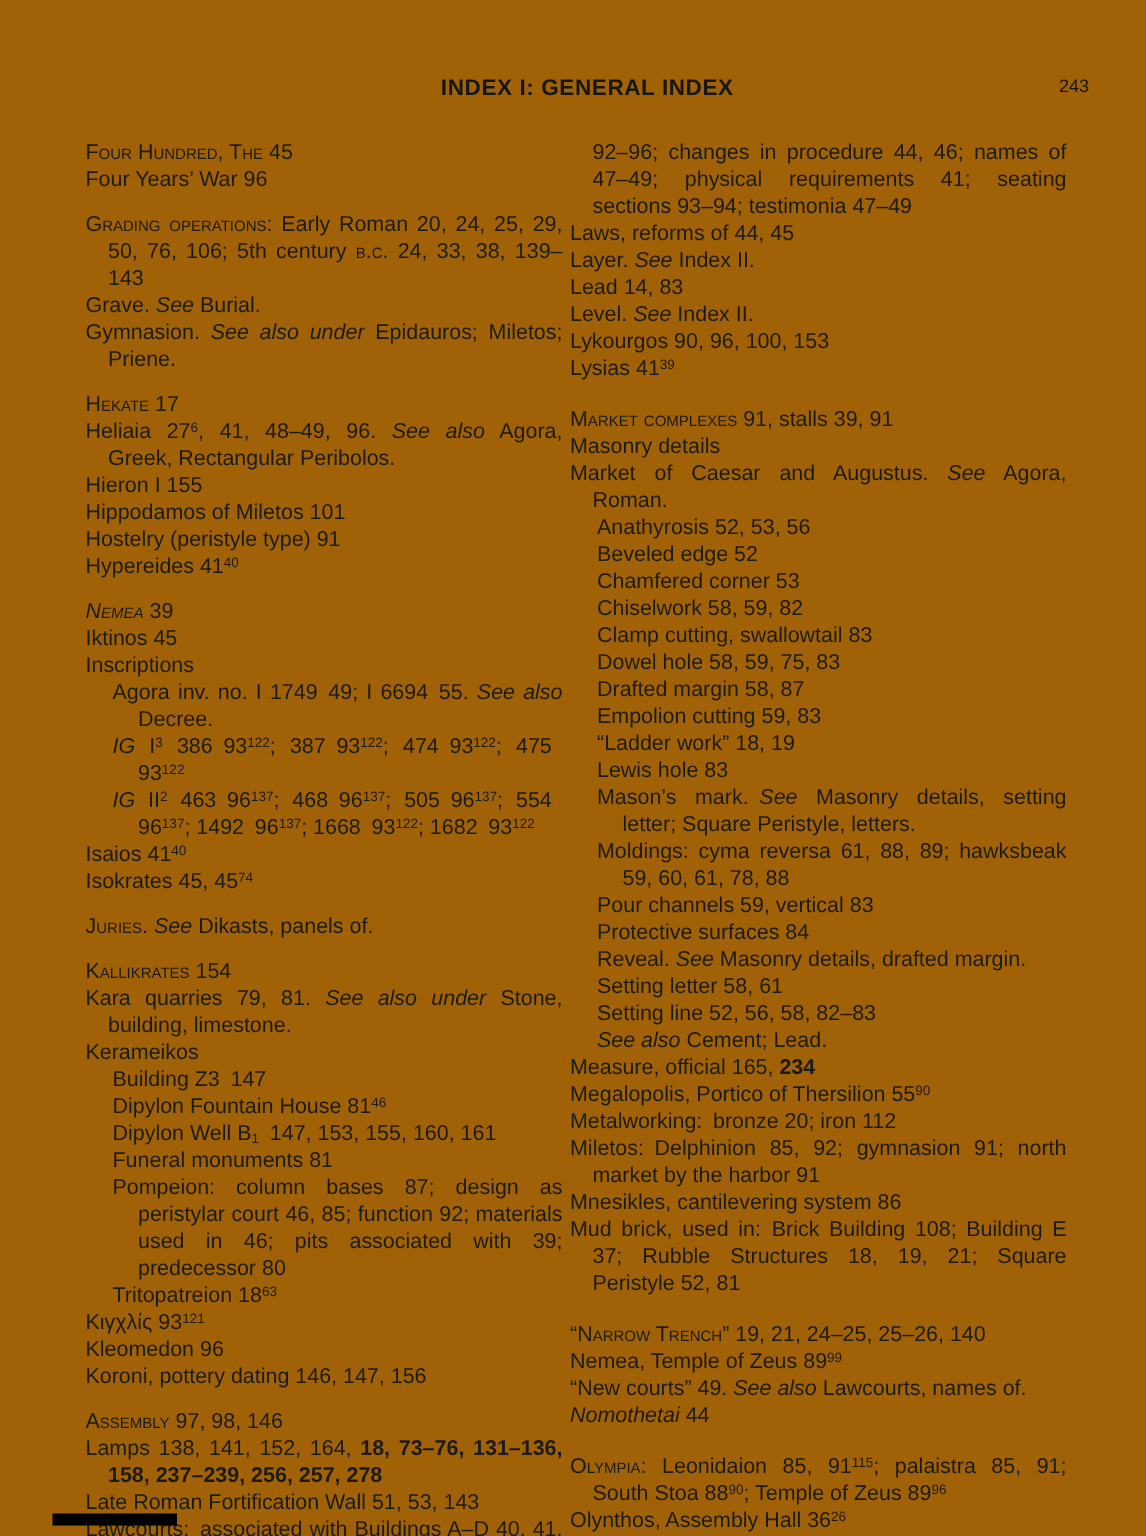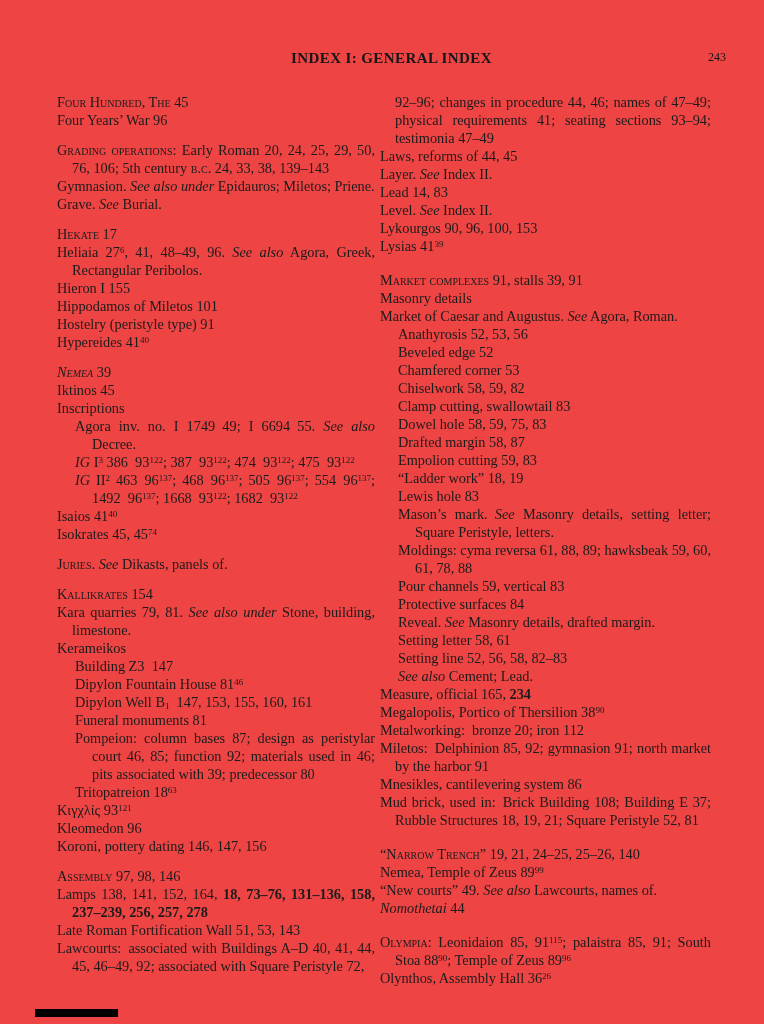--- a/index.html
+++ b/index.html
@@ -1,19 +1,19 @@
 <!DOCTYPE html>
 <html><head>
 <meta charset="utf-8">
 <style>
   html,body { margin:0; padding:0; background:#e8e8e8; }
   .page {
     position:relative; width:764px; height:1024px; margin:0 auto;
-    background:#ef4444; overflow:hidden; color:#1b1b1b;
-    font-family:Liberation Serif, serif;
+    background:#a16207; overflow:hidden; color:#1b1b1b;
+    font-family:Liberation Sans, sans-serif;
   }
   .header {
     position:absolute; left:57px; top:50px; width:669px; height:20px;
   }
   .title {
     position:absolute; left:0; right:0; text-align:center;
     font-size:15px; letter-spacing:0.4px; font-weight:600; color:#161616;
   }
   .pageno {
     position:absolute; right:0; top:0; font-size:12px; color:#161616;
@@ -48,22 +48,22 @@
 <div class="page">
   <div class="header">
     <div class="title">INDEX I: GENERAL INDEX</div>
     <div class="pageno">243</div>
   </div>
   <div class="cols">
     <div class="col col-left" id="col-left">
         <p class="entry ind0"><span class="sc">Four Hundred, The</span><span> 45</span></p>
         <p class="entry ind0"><span>Four Years’ War 96</span></p>
         <p class="entry ind0 gap1"><span class="sc">Grading operations:</span><span> Early Roman 20, 24, 25, 29, 50, 76, 106; 5th century </span><span class="sc">b.c.</span><span> 24, 33, 38, 139–143</span></p>
+        <p class="entry ind0"><span>Grave. </span><span class="it">See</span><span> Burial.</span></p>
         <p class="entry ind0"><span>Gymnasion. </span><span class="it">See also under</span><span> Epidauros; Miletos; Priene.</span></p>
-        <p class="entry ind0"><span>Grave. </span><span class="it">See</span><span> Burial.</span></p>
         <p class="entry ind0 gap1"><span class="sc">Hekate</span><span> 17</span></p>
         <p class="entry ind0"><span>Heliaia 27</span><sup>6</sup><span>, 41, 48–49, 96. </span><span class="it">See also</span><span> Agora, Greek, Rectangular Peribolos.</span></p>
         <p class="entry ind0"><span>Hieron I 155</span></p>
         <p class="entry ind0"><span>Hippodamos of Miletos 101</span></p>
         <p class="entry ind0"><span>Hostelry (peristyle type) 91</span></p>
         <p class="entry ind0"><span>Hypereides 41</span><sup>40</sup></p>
         <p class="entry ind0 gap1"><span class="isc">Nemea</span><span> 39</span></p>
         <p class="entry ind0"><span>Iktinos 45</span></p>
         <p class="entry ind0"><span>Inscriptions</span></p>
         <p class="entry ind1"><span>Agora inv. no. I 1749 49; I 6694 55. </span><span class="it">See also</span><span> Decree.</span></p>
@@ -112,21 +112,21 @@
         <p class="entry ind1"><span>Lewis hole 83</span></p>
         <p class="entry ind1"><span>Mason’s mark. </span><span class="it">See</span><span> Masonry details, setting letter; Square Peristyle, letters.</span></p>
         <p class="entry ind1"><span>Moldings: cyma reversa 61, 88, 89; hawksbeak 59, 60, 61, 78, 88</span></p>
         <p class="entry ind1"><span>Pour channels 59, vertical 83</span></p>
         <p class="entry ind1"><span>Protective surfaces 84</span></p>
         <p class="entry ind1"><span>Reveal. </span><span class="it">See</span><span> Masonry details, drafted margin.</span></p>
         <p class="entry ind1"><span>Setting letter 58, 61</span></p>
         <p class="entry ind1"><span>Setting line 52, 56, 58, 82–83</span></p>
         <p class="entry ind1"><span class="it">See also</span><span> Cement; Lead.</span></p>
         <p class="entry ind0"><span>Measure, official 165, </span><span class="bd">234</span></p>
-        <p class="entry ind0"><span>Megalopolis, Portico of Thersilion 38</span><sup>90</sup></p>
+        <p class="entry ind0"><span>Megalopolis, Portico of Thersilion 55</span><sup>90</sup></p>
         <p class="entry ind0"><span>Metalworking: bronze 20; iron 112</span></p>
         <p class="entry ind0"><span>Miletos: Delphinion 85, 92; gymnasion 91; north market by the harbor 91</span></p>
         <p class="entry ind0"><span>Mnesikles, cantilevering system 86</span></p>
         <p class="entry ind0"><span>Mud brick, used in: Brick Building 108; Building E 37; Rubble Structures 18, 19, 21; Square Peristyle 52, 81</span></p>
         <p class="entry ind0 gap2"><span>“</span><span class="sc">Narrow Trench</span><span>” 19, 21, 24–25, 25–26, 140</span></p>
         <p class="entry ind0"><span>Nemea, Temple of Zeus 89</span><sup>99</sup></p>
         <p class="entry ind0"><span>“New courts” 49. </span><span class="it">See also</span><span> Lawcourts, names of.</span></p>
         <p class="entry ind0"><span class="it">Nomothetai</span><span> 44</span></p>
         <p class="entry ind0 gap2"><span class="sc">Olympia:</span><span> Leonidaion 85, 91</span><sup>115</sup><span>; palaistra 85, 91; South Stoa 88</span><sup>90</sup><span>; Temple of Zeus 89</span><sup>96</sup></p>
         <p class="entry ind0"><span>Olynthos, Assembly Hall 36</span><sup>26</sup></p>

